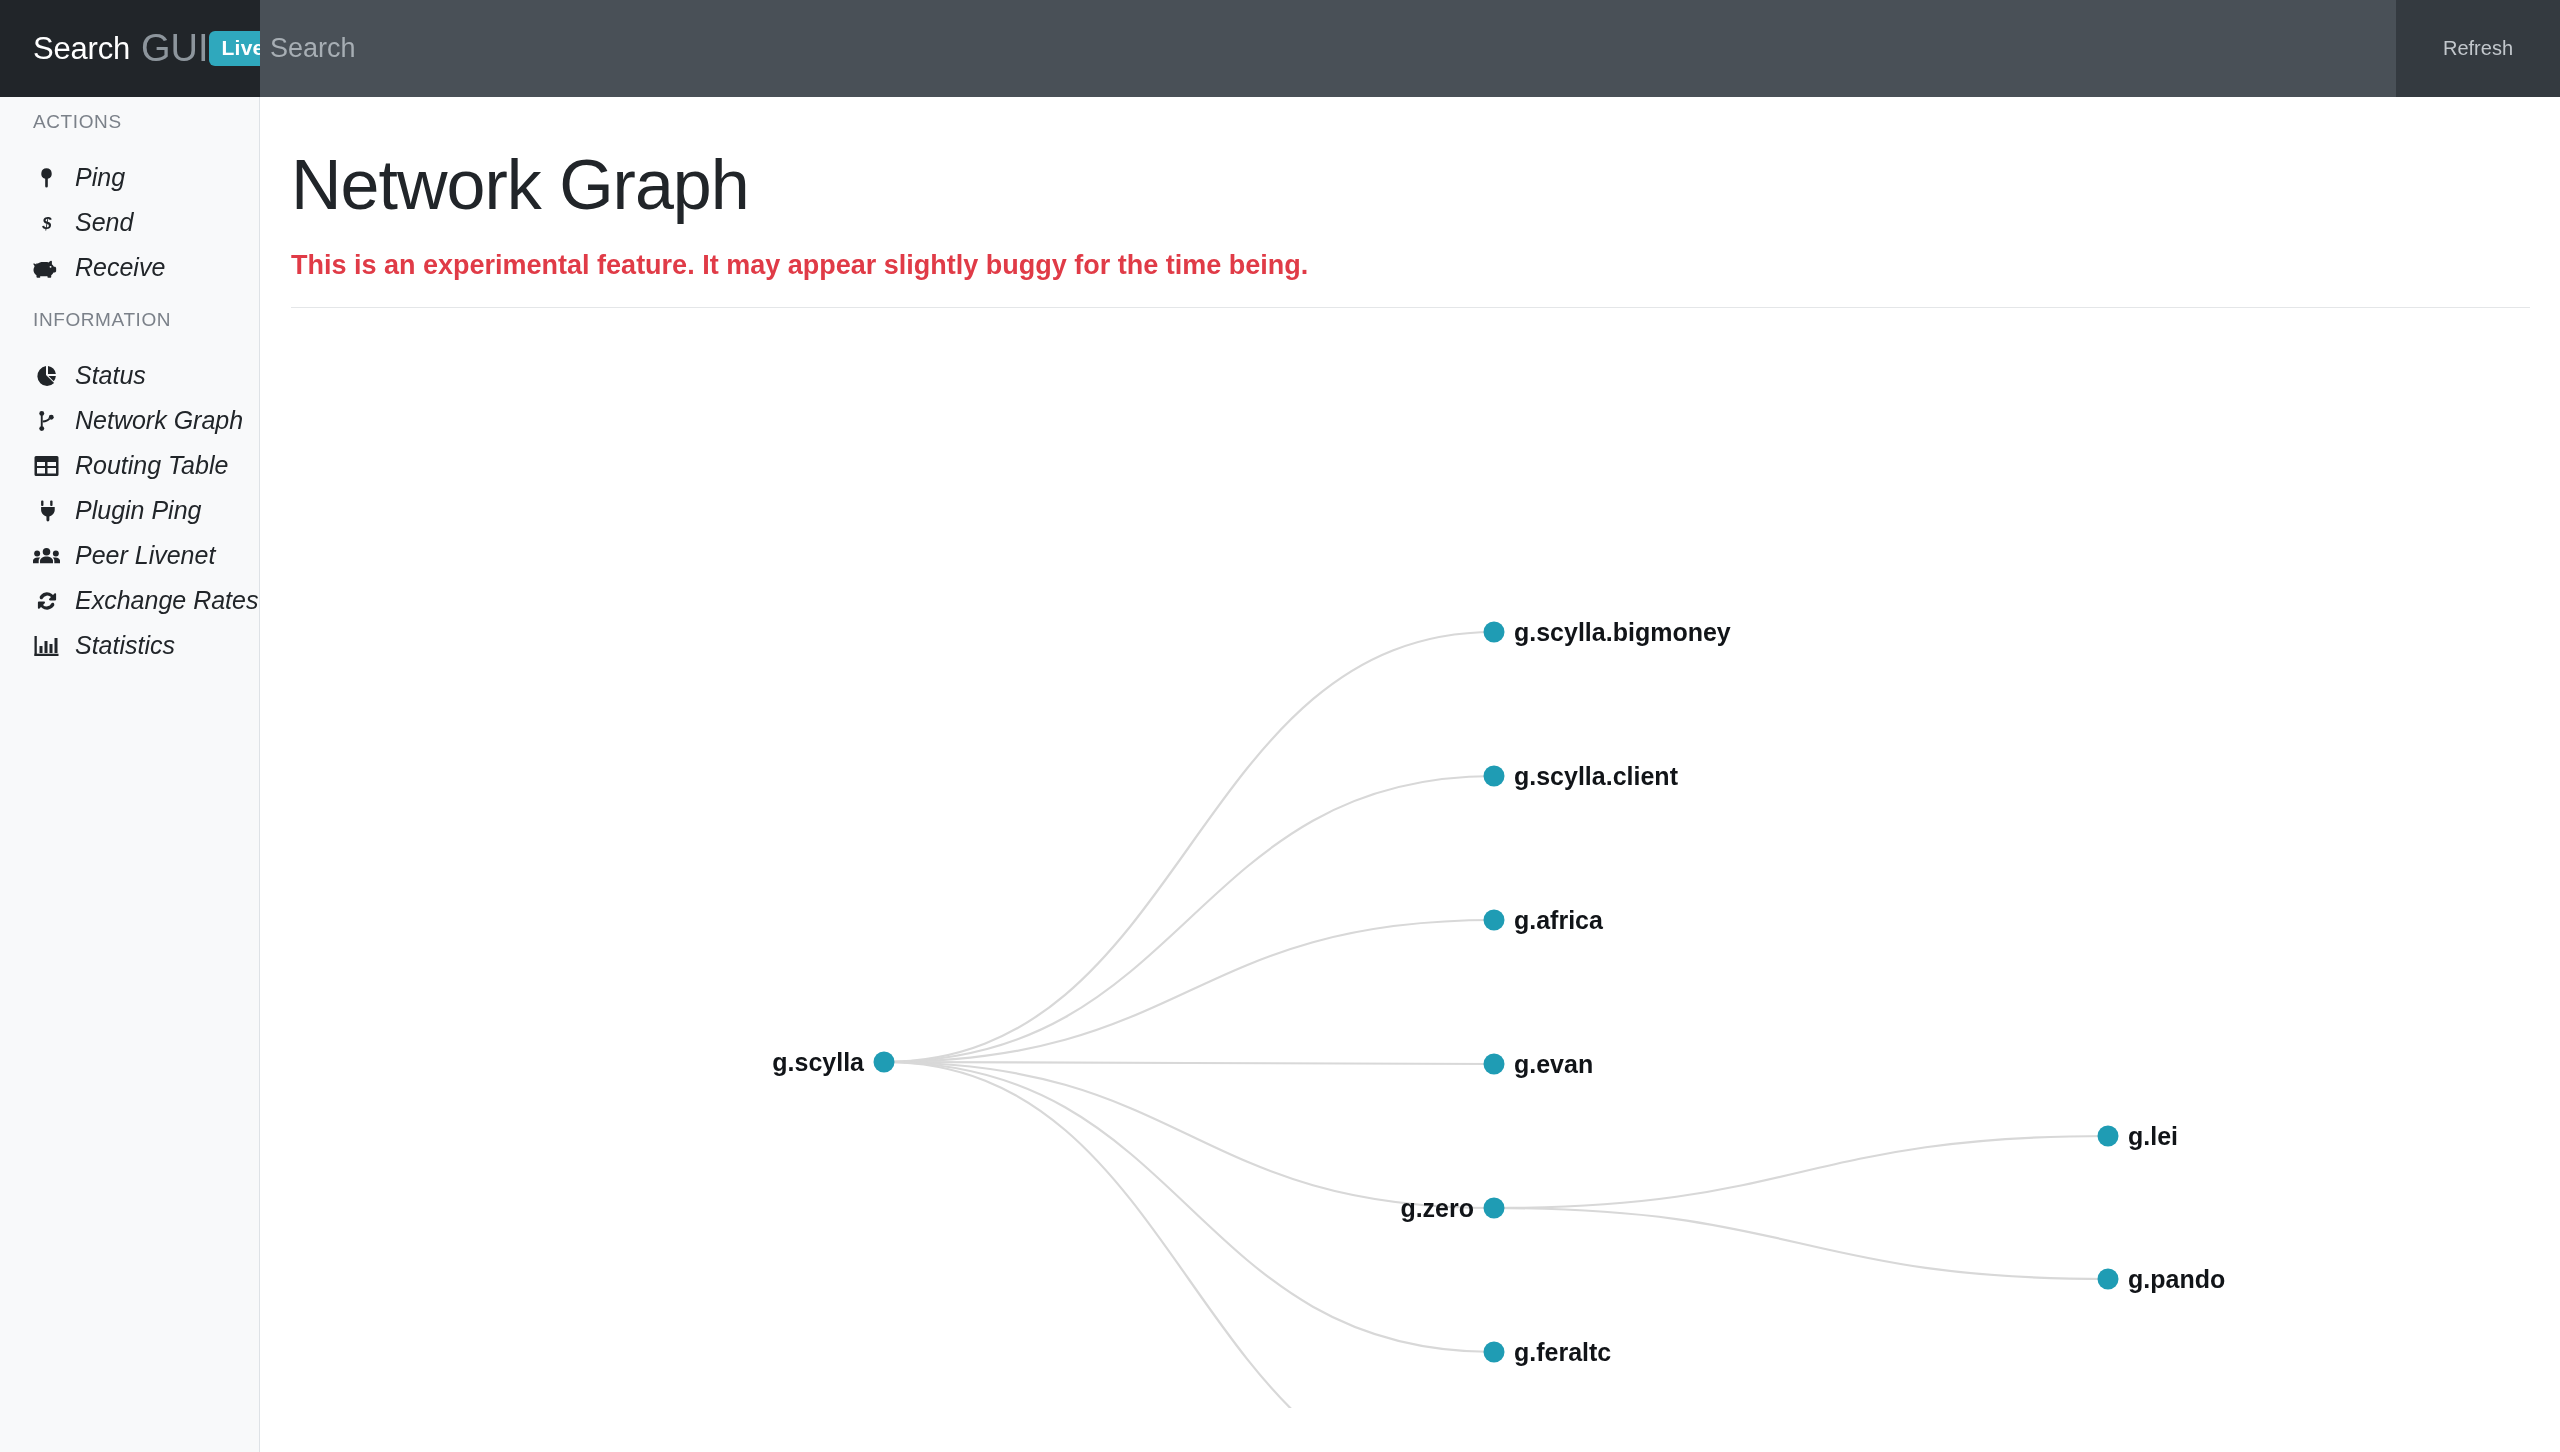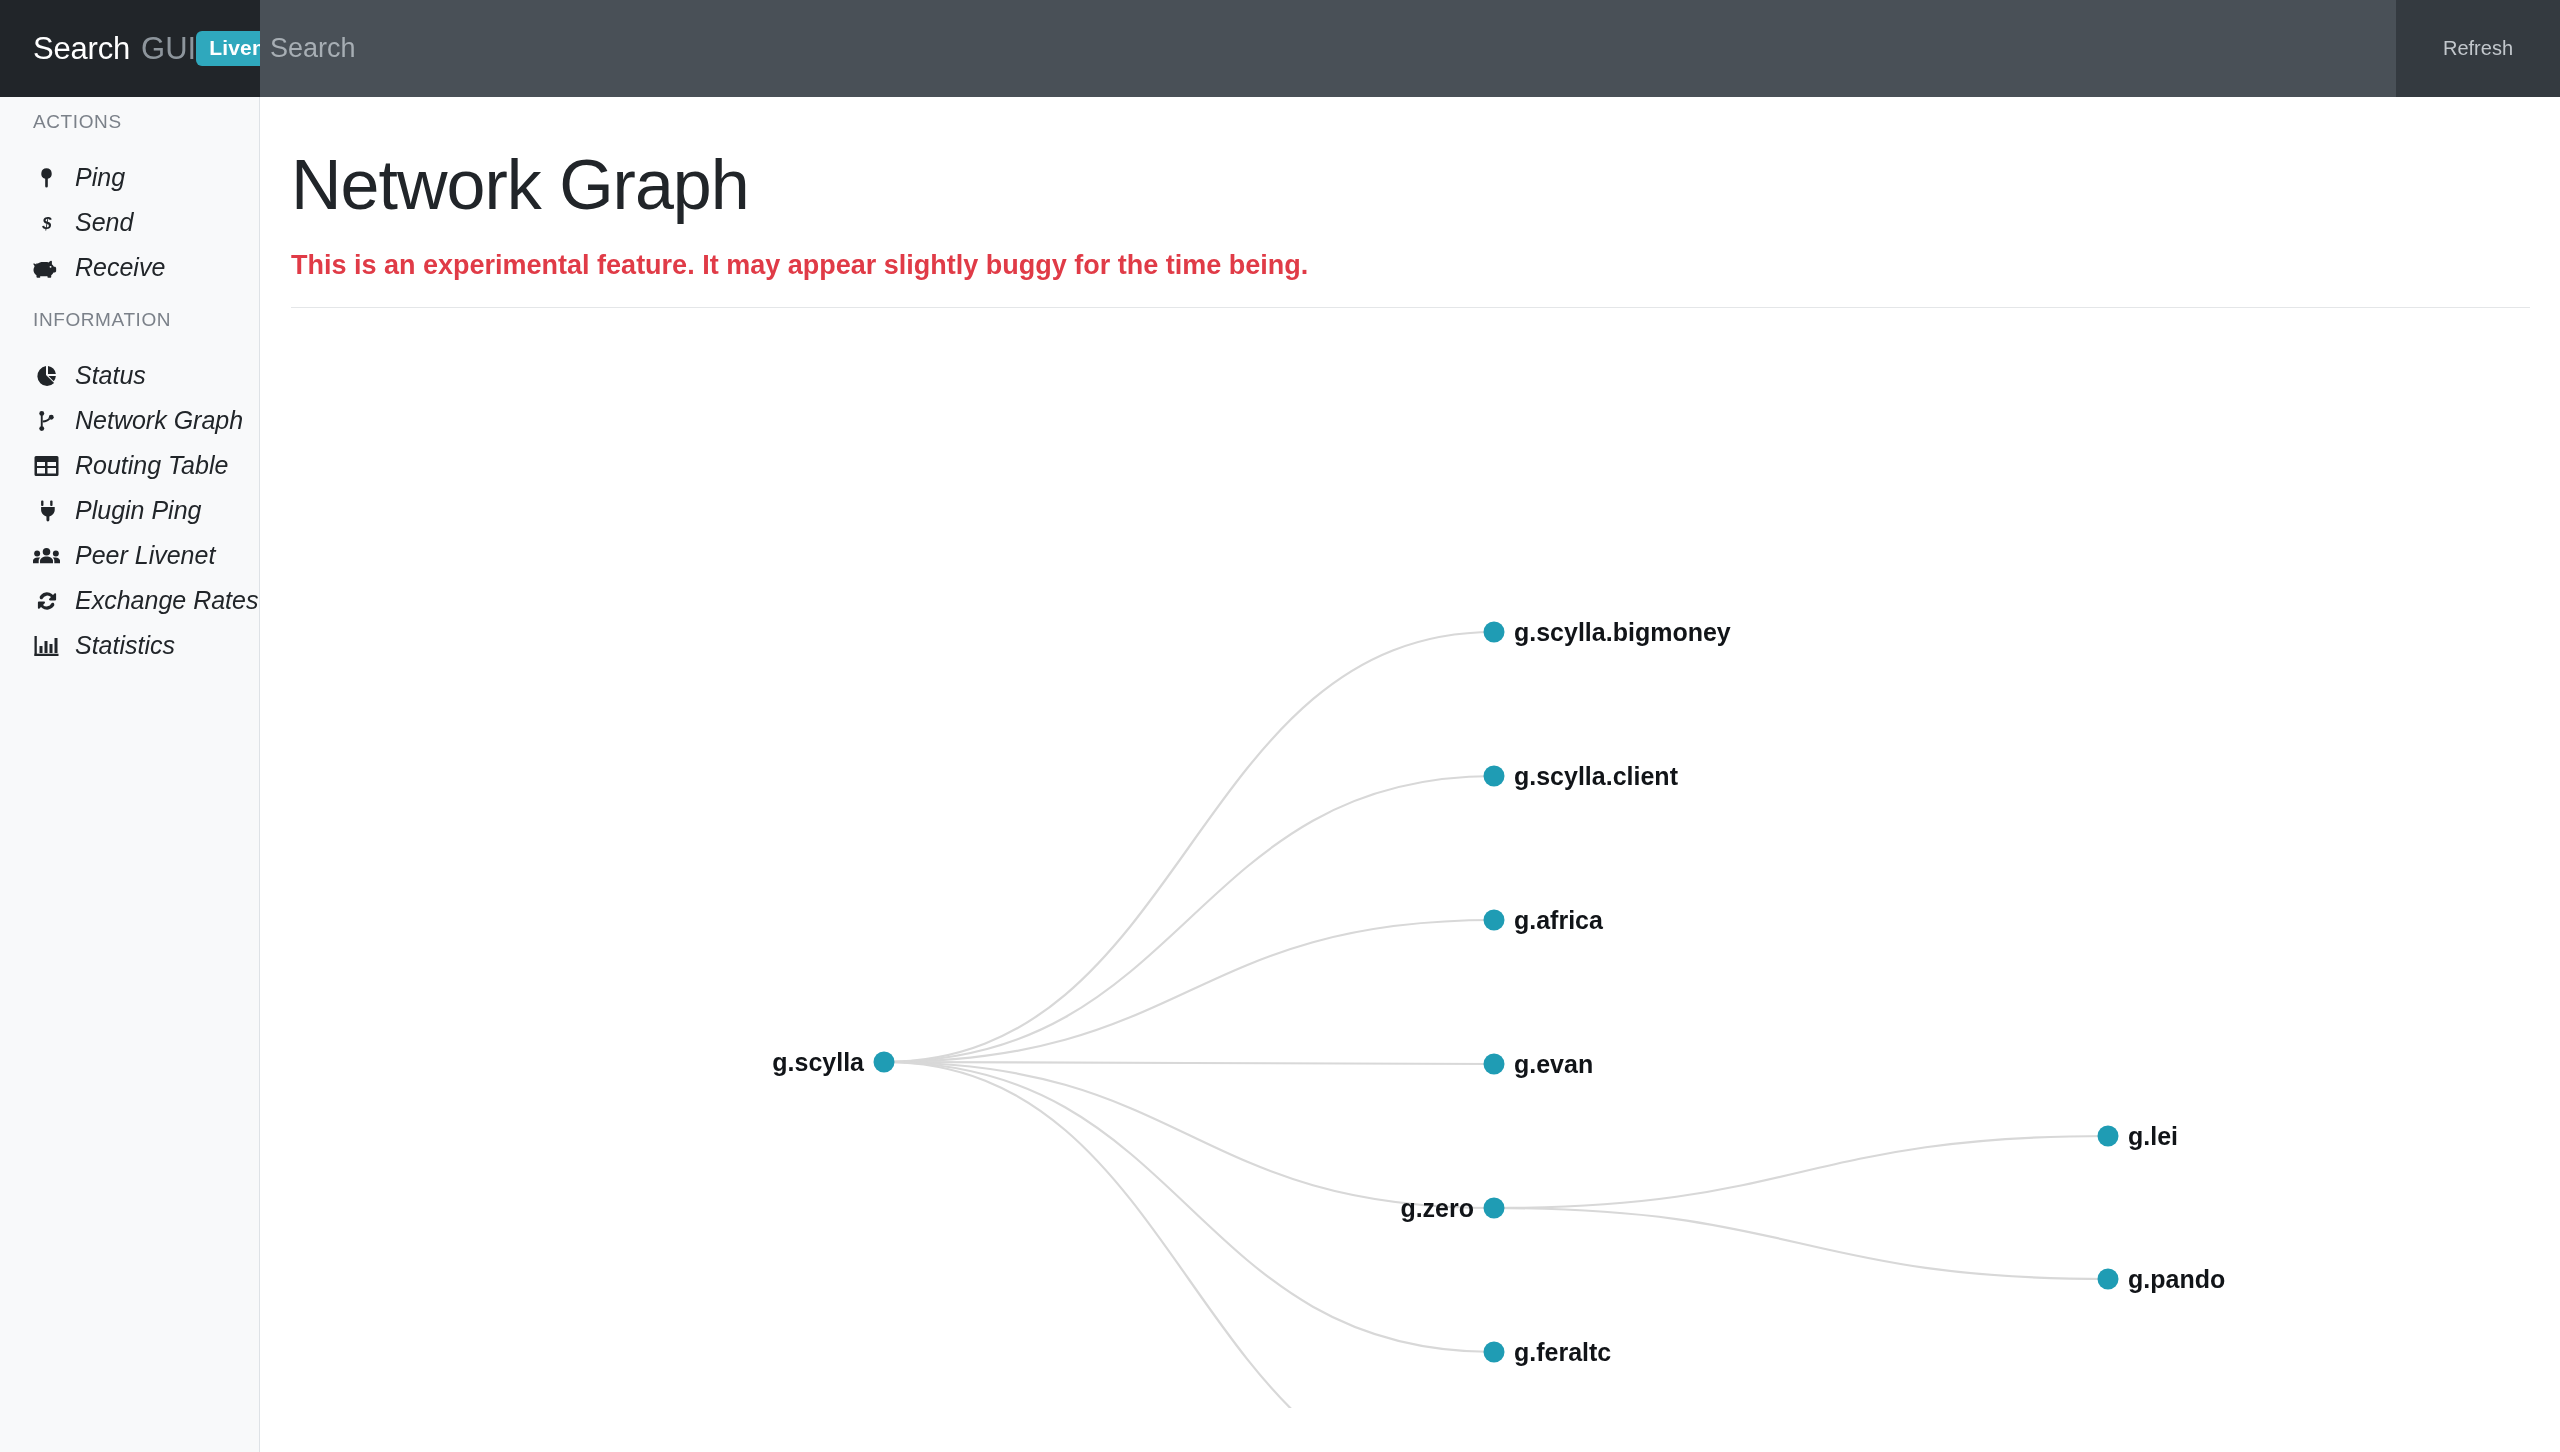--- a/index.html
+++ b/index.html
@@ -15,21 +15,21 @@
   .topbar {
     position:absolute; top:0; left:0; width:2560px; height:97px;
     display:flex; align-items:stretch; background:#343a40;
   }
   .brand {
     width:260px; min-width:260px; height:97px;
     display:flex; align-items:center; padding-left:33px;
     background:#212529; gap:0;
   }
   .brand-name { color:#ffffff; font-size:31px; font-weight:400; letter-spacing:-0.2px; }
-  .brand-sub { color:#8d959c; font-size:31px; font-weight:400; margin-left:11px; }
+  .brand-sub { color:#8d959c; font-size:38px; font-weight:400; margin-left:11px; }
   .badge-livenet {
     margin-left:auto; margin-right:20px;
     background:#2fa8bd; color:#ffffff;
     font-size:21px; font-weight:700;
     padding:5px 13px 6px; border-radius:6px; letter-spacing:0.2px;
   }
   .searchwrap { flex:1; background:#495057; display:flex; align-items:center; }
   .search-input {
     width:100%; height:122px; border:none; outline:none;
     background:transparent; color:#ffffff;

